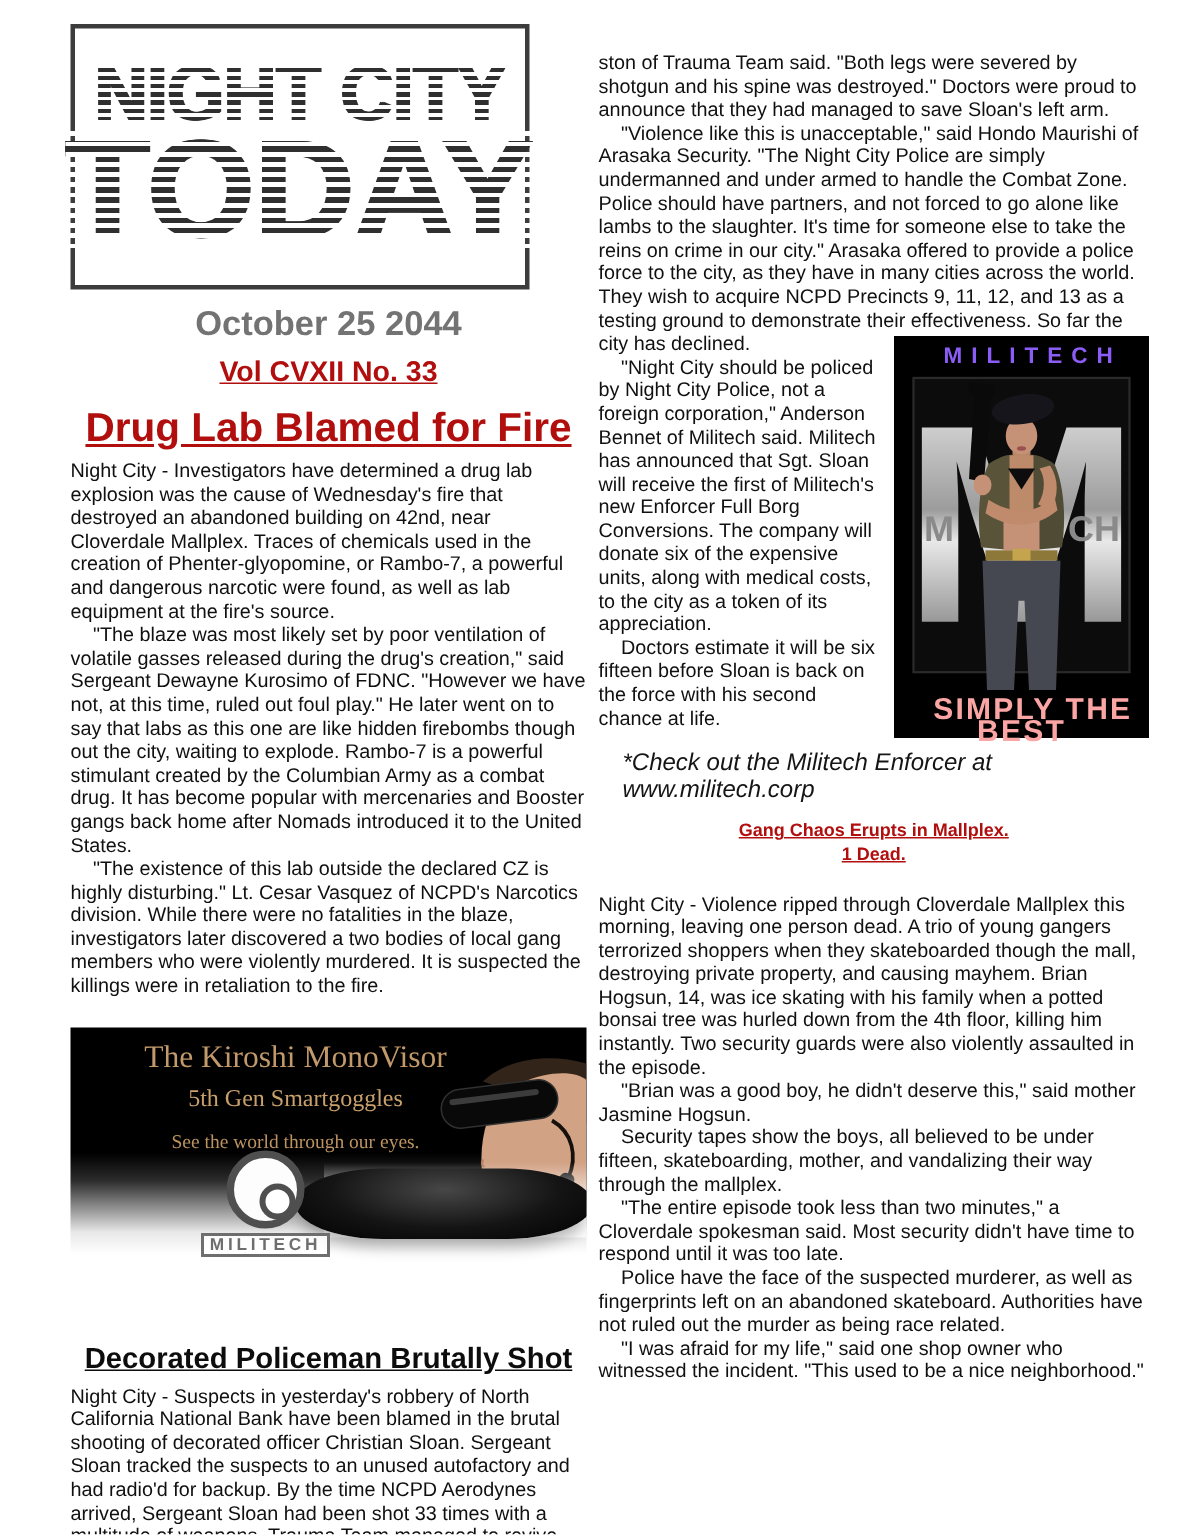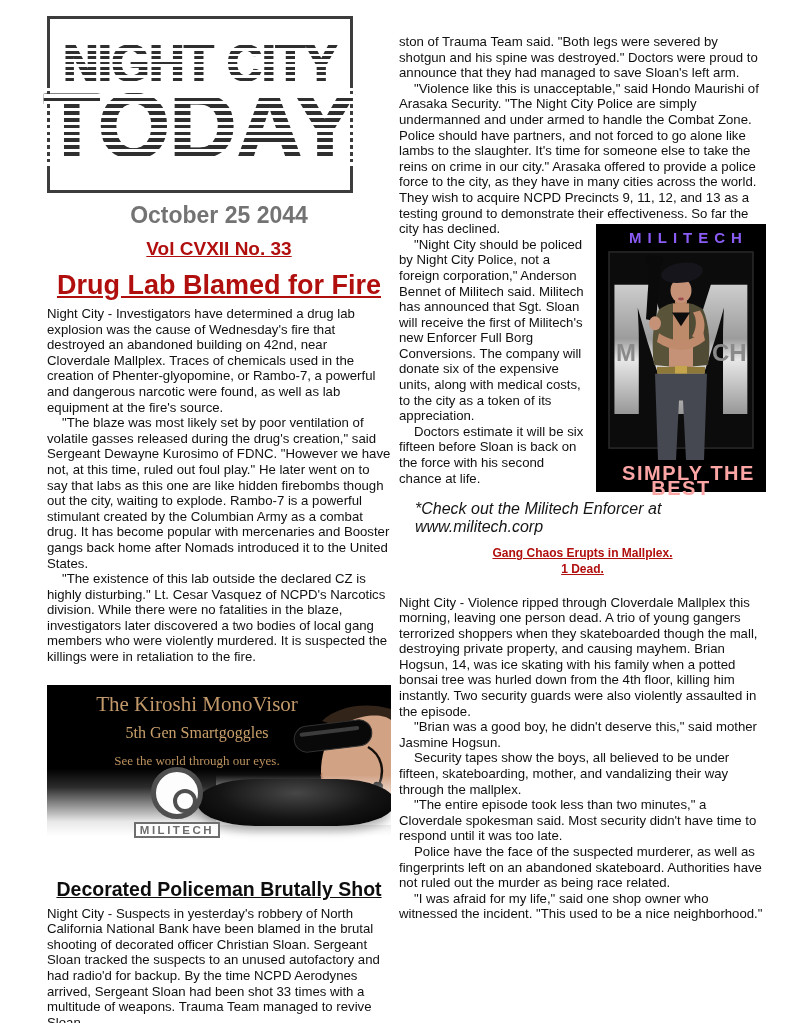--- a/index.html
+++ b/index.html
@@ -20,21 +20,21 @@
   .mast-l2::after{background:repeating-linear-gradient(180deg,rgba(255,255,255,0) 0 3.6px,#fff 3.6px 6.8px);}
 
   .date-line{font-size:23px;font-weight:bold;text-align:center;margin:9px 0 0;color:#737373;}
   .vol-line{font-size:19px;font-weight:bold;text-align:center;margin:9px 0 0;
             color:var(--headline-red,#b10e0e);text-decoration:underline;}
 
   h2{margin:0;text-align:center;font-weight:bold;text-decoration:underline;}
   .head-red{color:var(--headline-red,#b10e0e);}
   .head-black{color:#0d0d0d;}
   .drug-head{font-size:27px;margin:10px 0 5px;}
-  .cop-head{font-size:19.5px;margin:11px 0 5px;}
+  .cop-head{font-size:19.5px;margin:28px 0 5px;}
   .gang-head{font-size:12px;margin:9px 0 17px;clear:both;line-height:1.35;}
   .gang-head span{display:block;}
 
   .bp{font-size:13.2px;line-height:15.6px;margin:0;text-align:left;}
   .bp.ind{text-indent:15px;}
   .lead{font-weight:normal;}
 
   
   .kiroshi-ad{position:relative;width:344px;height:182px;margin-top:20px;overflow:hidden;
       background:linear-gradient(180deg,#000 0%,#000 46%,#2b2b2b 56%,#e8e8e8 75%,#fff 83%);}

